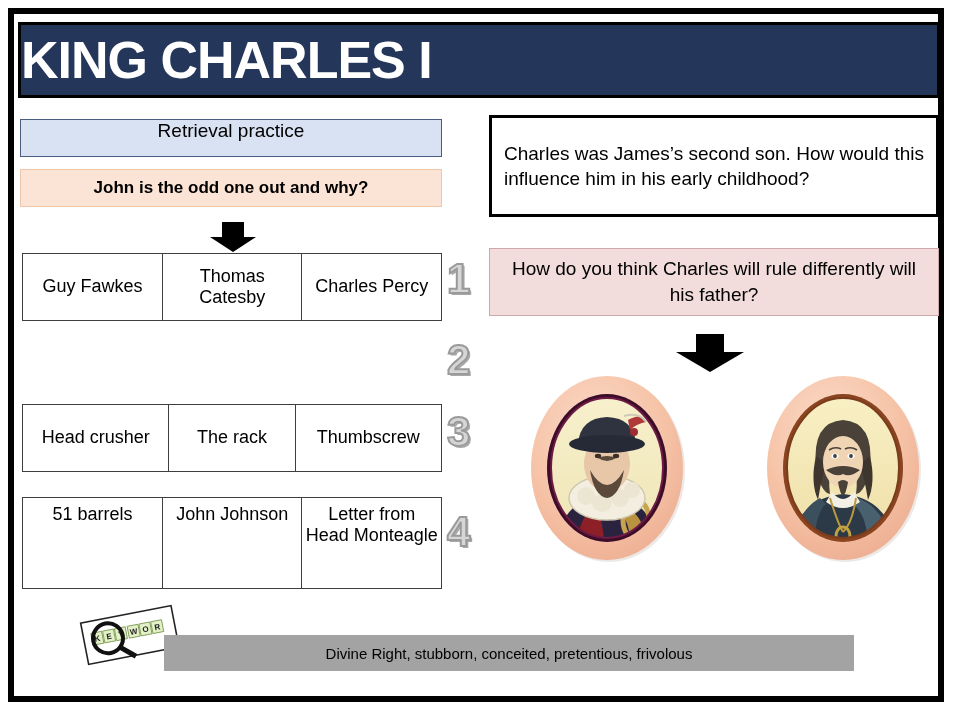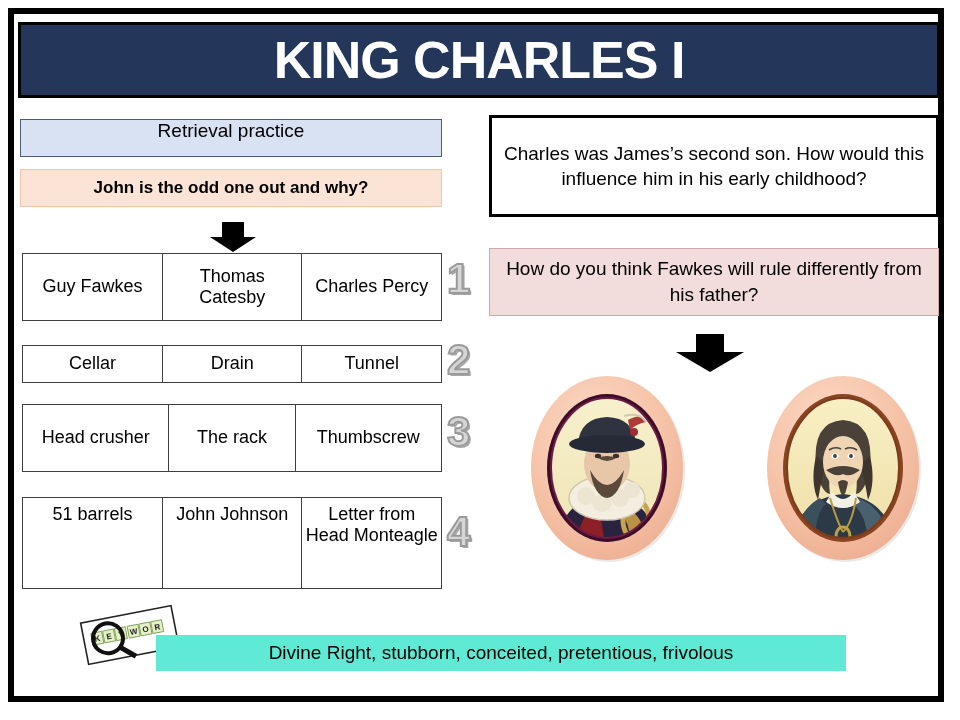--- a/index.html
+++ b/index.html
@@ -39,21 +39,20 @@
     position: absolute;
     left: 18px;
     top: 22px;
     width: 922px;
     height: 76px;
     background: #243659;
     border: 3px solid #000000;
     box-sizing: border-box;
     display: flex;
     align-items: center;
-    justify-content: center;
   }
   .title-text {
     color: #ffffff;
     font-size: 52px;
     font-weight: bold;
     letter-spacing: -1px;
     line-height: 1;
     white-space: nowrap;
     font-family: "Liberation Sans", sans-serif;
   }
@@ -154,21 +153,20 @@
     left: 489px;
     top: 115px;
     width: 450px;
     height: 102px;
     background: #ffffff;
     border: 3px solid #000000;
     box-sizing: border-box;
     display: flex;
     align-items: center;
     justify-content: center;
-    text-align: center;
     font-size: 19px;
     color: #000000;
     line-height: 1.32;
     padding: 8px 12px;
   }
 
   .predict-box {
     position: absolute;
     left: 489px;
     top: 248px;
@@ -192,29 +190,29 @@
     position: absolute;
     width: 166px;
     height: 196px;
   }
   #portrait-james  { left: 524px; top: 370px; }
   #portrait-charles{ left: 760px; top: 370px; }
 
   
   .keywords-bar {
     position: absolute;
-    left: 156px;
+    left: 164px;
     top: 635px;
     width: 690px;
     height: 36px;
-    background: #5eead4;
+    background: #a3a3a3;
     display: flex;
     align-items: center;
     justify-content: center;
-    font-size: 19px;
+    font-size: 15px;
     color: #000000;
   }
 
   .keywords-icon {
     position: absolute;
     left: 78px;
     top: 604px;
     width: 104px;
     height: 64px;
   }
@@ -245,29 +243,20 @@
     <tbody>
         <tr>
       <td style="width:33.4%">Guy Fawkes</td>
       <td style="width:33.3%">Thomas Catesby</td>
       <td style="width:33.3%">Charles Percy</td>
     </tr>
   </tbody>
     </table>
   <span class="num-marker" id="num-1">1</span>
 
-  <table class="qtable" id="table-2">
-    <tbody>
-        <tr>
-      <td style="width:33.4%">Cellar</td>
-      <td style="width:33.3%">Drain</td>
-      <td style="width:33.3%">Tunnel</td>
-    </tr>
-  </tbody>
-    </table>
   <span class="num-marker" id="num-2">2</span>
 
   <table class="qtable" id="table-3">
     <tbody>
         <tr>
       <td style="width:35%">Head crusher</td>
       <td style="width:30%">The rack</td>
       <td style="width:35%">Thumbscrew</td>
     </tr>
   </tbody>
@@ -283,21 +272,21 @@
     </tr>
   </tbody>
     </table>
   <span class="num-marker" id="num-4">4</span>
 
   <div class="context-box">
     <span>Charles was James’s second son. How would this influence him in his early childhood?</span>
   </div>
 
   <div class="predict-box">
-    <span>How do you think Fawkes will rule differently from his father?</span>
+    <span>How do you think Charles will rule differently will his father?</span>
   </div>
 
   <svg class="arrow arrow-right" viewBox="0 0 76 38">
     <polygon points="24,0 52,0 52,18 72,18 38,38 4,18 24,18" fill="#000000"></polygon>
   </svg>
 
   <svg class="portrait" id="portrait-james" viewBox="0 0 166 196">
     <defs>
       <radialGradient id="jf" cx="42%" cy="32%" r="72%">
         <stop offset="0%" stop-color="#fbdccb"></stop>

